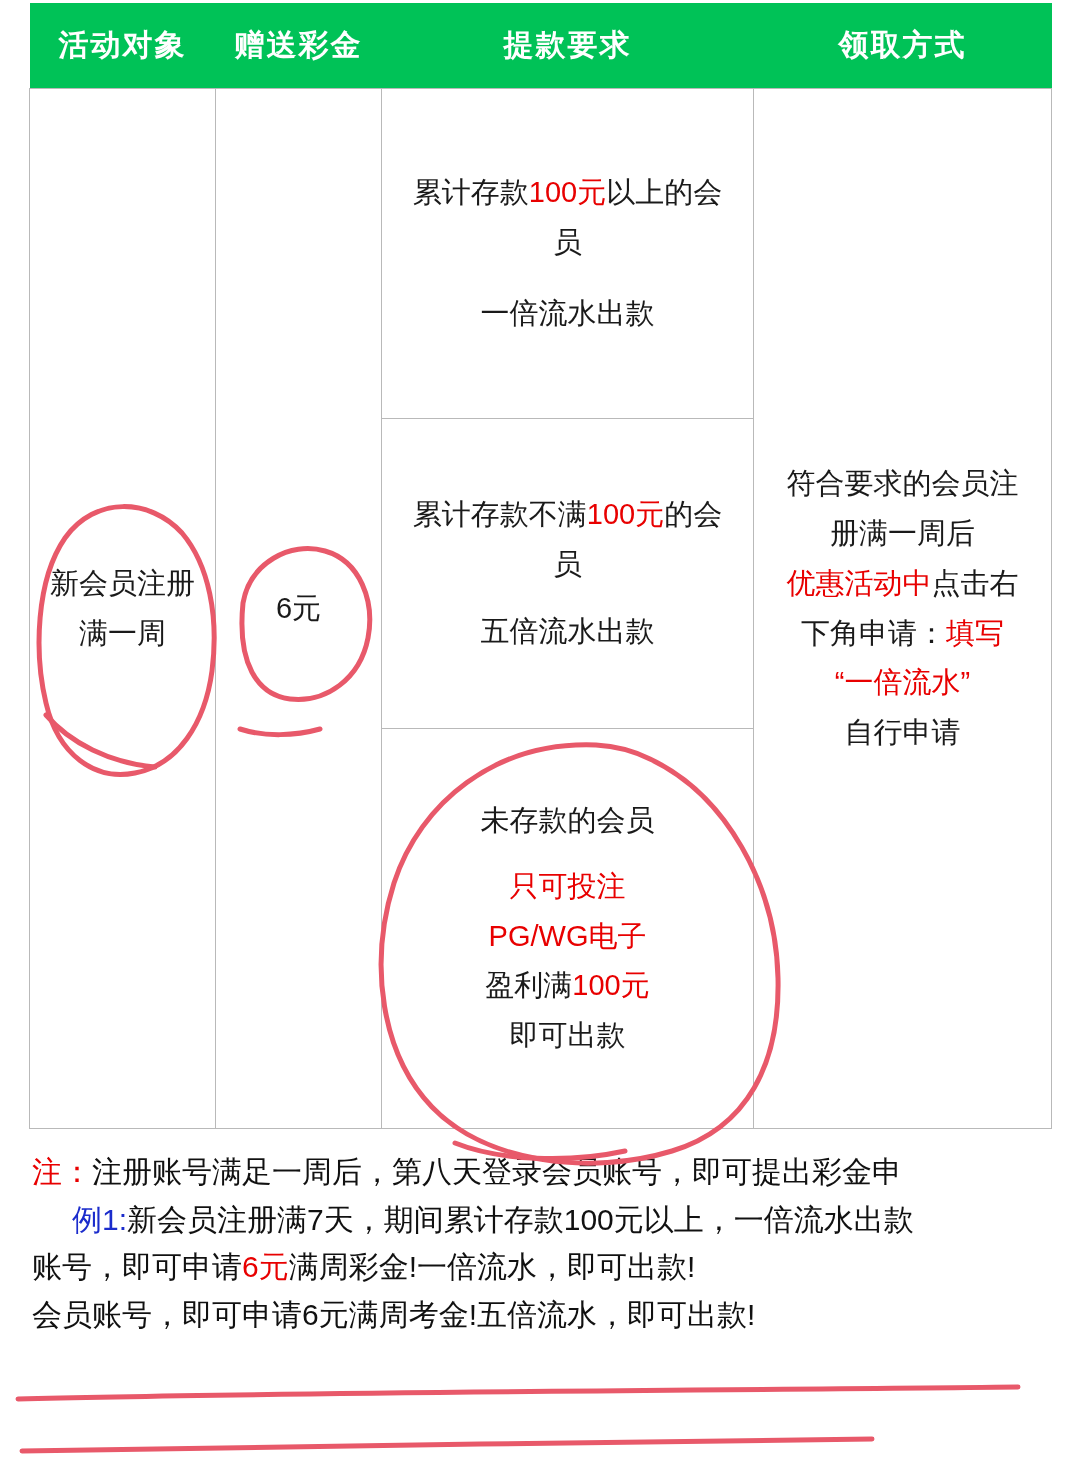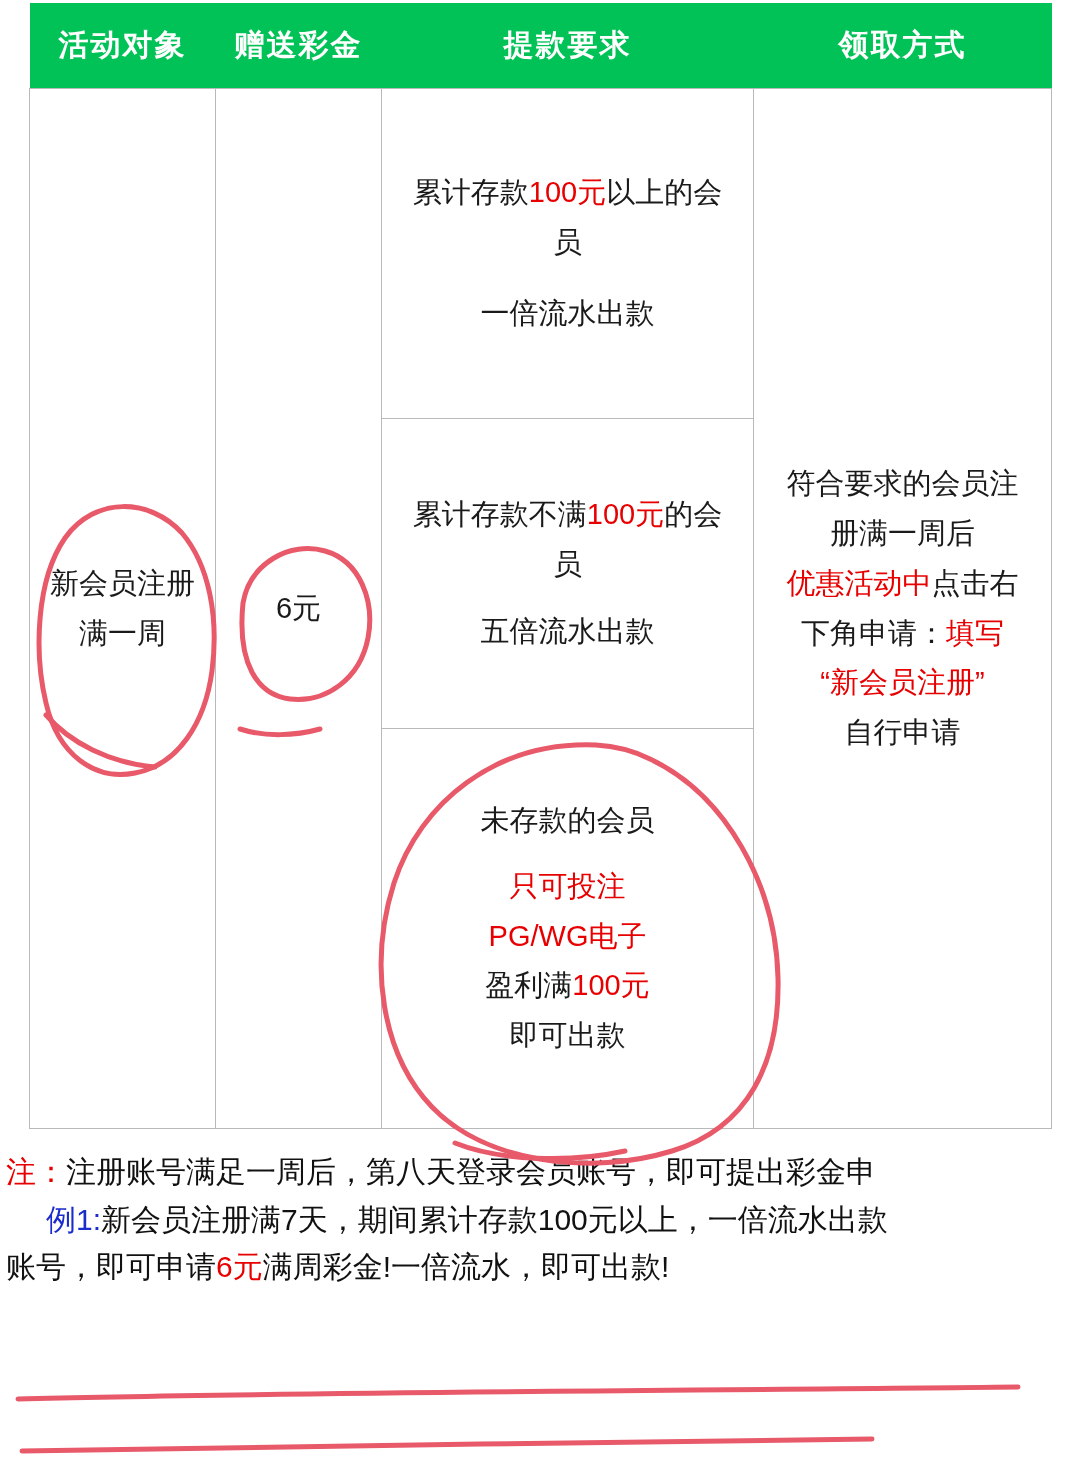--- a/index.html
+++ b/index.html
@@ -49,21 +49,21 @@
   .col2 { width: 166px; }
   .col3 { width: 372px; }
   .col4 { width: 298px; }
 
   .red { color: #e80000; }
   .line { display: block; }
 
   
   .notes {
     position: absolute;
-    left: 6px;
+    left: 32px;
     top: 1146px;
     width: 1040px;
     font-size: 30px;
     line-height: 1.52;
   }
   .notes p { margin: 0 0 2px 0; }
   .note-red { color: #e80000; }
   .note-blue { color: #1b2ccc; margin-left: 40px; }
   .note-black { color: #111111; }
 
@@ -114,21 +114,21 @@
         </td>
         <td rowspan="3" class="col4">
           <span class="line">符合要求的会员注</span>
           <span class="line">册满一周后</span>
           <span class="line">
             <span class="red">优惠活动中</span><span>点击右</span>
           </span>
           <span class="line">
             <span>下角申请：</span><span class="red">填写</span>
           </span>
-          <span class="line red">“新会员注册”</span>
+          <span class="line red">“一倍流水”</span>
           <span class="line">自行申请</span>
         </td>
       </tr>
       <tr>
         <td class="col3" style="height:310px">
           <span class="line">
             <span>累计存款不满</span><span class="red">100元</span><span>的会</span>
           </span>
           <span class="line">员</span>
           <span class="line" style="margin-top:18px">五倍流水出款</span>
@@ -151,20 +151,23 @@
   <div class="notes">
     <p>
       <span class="note-red">注：</span><span class="note-black">注册账号满足一周后，第八天登录会员账号，即可提出彩金申</span>
     </p>
     <p>
       <span class="note-blue">例1:</span><span class="note-black">新会员注册满7天，期间累计存款100元以上，一倍流水出款</span>
     </p>
     <p>
       <span class="note-black">账号，即可申请</span><span class="note-red">6元</span><span class="note-black">满周彩金!一倍流水，即可出款!</span>
     </p>
+    <p>
+      <span class="note-black">会员账号，即可申请6元满周考金!五倍流水，即可出款!</span>
+    </p>
   </div>
 
   <svg class="ink" viewBox="0 0 1080 1468">
     <g fill="none" stroke="#e8596a" stroke-width="5" stroke-linecap="round">
 
       <path d="M182,530 C150,495 95,493 65,535 C36,577 34,650 46,700 C58,752 95,778 135,770 C178,762 205,720 212,668 C219,614 209,562 182,530 Z"></path>
       <path d="M46,712 C70,740 110,760 155,764"></path>
 
       <path d="M243,600 C250,560 290,538 325,548 C360,558 375,598 368,635 C360,676 326,700 290,696 C257,692 237,660 243,600 Z"></path>
       <path d="M240,726 C265,734 295,733 320,726"></path>

